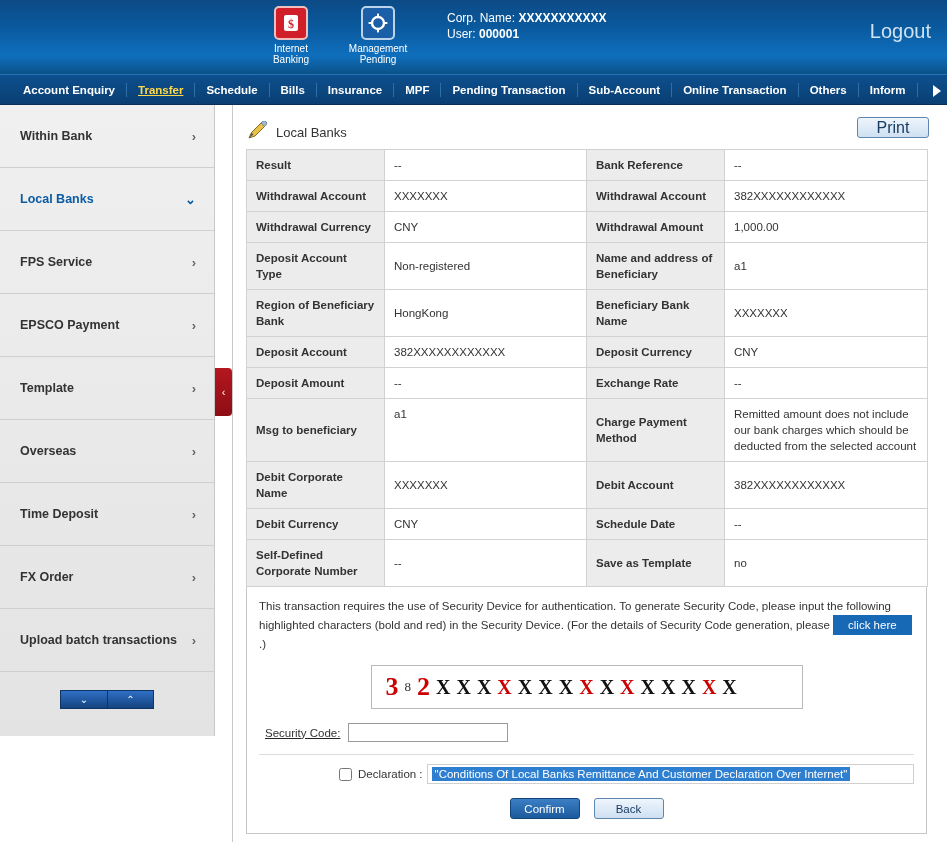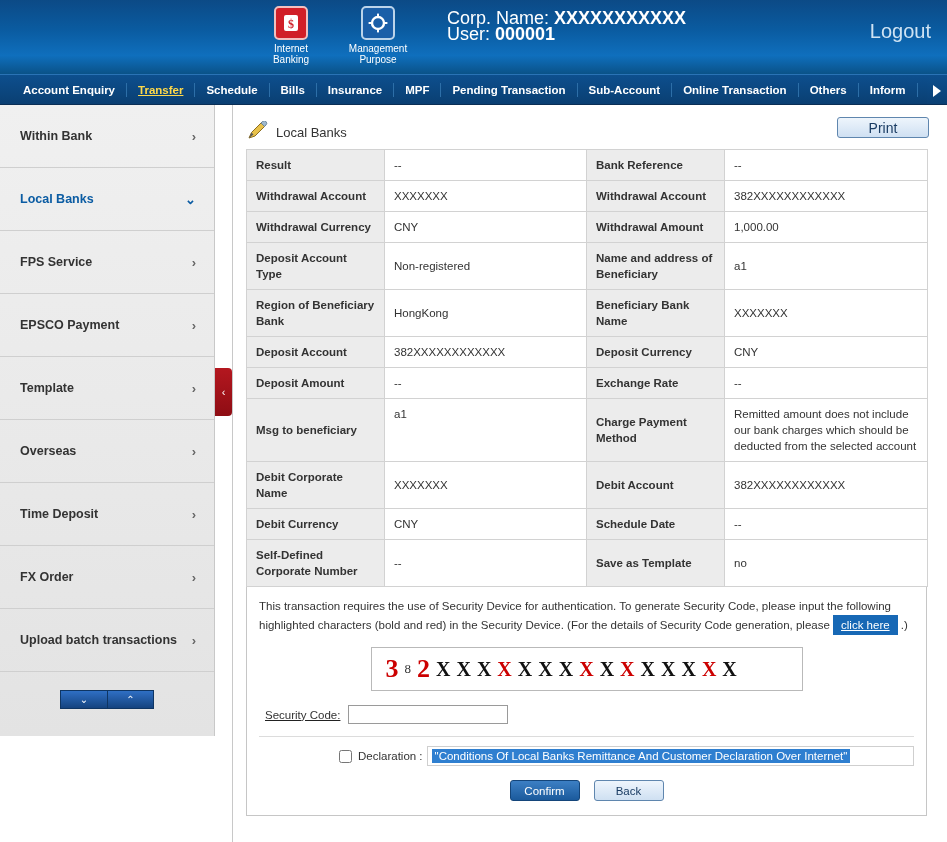--- a/index.html
+++ b/index.html
@@ -44,21 +44,21 @@
     margin-top: 3px;
     font-size: 10px;
     line-height: 11px;
     text-align: center;
     color: #ffffff;
   }
   .corp-info {
     position: absolute;
     left: 447px;
     top: 10px;
-    font-size: 18px;
+    font-size: 12px;
     line-height: 16px;
   }
   .corp-info b { font-weight: bold; }
   .logout {
     position: absolute;
     right: 16px;
     top: 20px;
     font-size: 20px;
     font-weight: normal;
     color: #cfe3f3;
@@ -182,25 +182,25 @@
     display: flex;
     align-items: center;
     height: 34px;
     position: relative;
   }
   .page-head .pencil { margin-right: 8px; }
   .page-title { font-size: 13px; color: #333; }
   .print-btn {
     position: absolute;
     right: 4px; top: 2px;
-    width: 92px; height: 21px;
+    width: 72px; height: 21px;
     background: linear-gradient(180deg, #eef5fc 0%, #cfe0f2 100%);
     border: 1px solid #5f86ae;
     border-radius: 3px;
-    font-size: 14px;
+    font-size: 16px;
     color: #1a3c63;
     display: flex; align-items: center; justify-content: center;
     cursor: pointer;
   }
 
   table.detail {
     width: 681px;
     border-collapse: collapse;
     border: 1px solid #c6c6c6;
     background: #fff;
@@ -235,23 +235,22 @@
   }
   .sec-text {
     font-size: 11.5px;
     line-height: 18px;
     color: #333;
   }
   .click-here {
     display: inline-block;
     background: #1768b5;
     color: #fff;
-    padding: 1px 8px;
+    padding: 1px 15px;
     font-size: 11.5px;
-    text-decoration: underline;
     cursor: pointer;
   }
   .code-box {
     margin: 12px auto 0 auto;
     width: 432px;
     height: 44px;
     border: 1px solid #b9b9b9;
     background: #fff;
     display: flex;
     align-items: center;
@@ -364,21 +363,21 @@
           <g fill="#ffffff">
             <rect x="9" y="0.6" width="2" height="3.4"></rect>
             <rect x="9" y="16" width="2" height="3.4"></rect>
             <rect x="0.6" y="9" width="3.4" height="2"></rect>
             <rect x="16" y="9" width="3.4" height="2"></rect>
           </g>
         </svg>
       </div>
       <div class="hdr-icon-label">
         <span>Management</span><br>
-        <span>Purpose</span>
+        <span>Pending</span>
       </div>
     </div>
 
     <div class="corp-info">
       <div>
         <span>Corp. Name:</span>
         <b>XXXXXXXXXXX</b>
       </div>
       <div>
         <span>User:</span>

